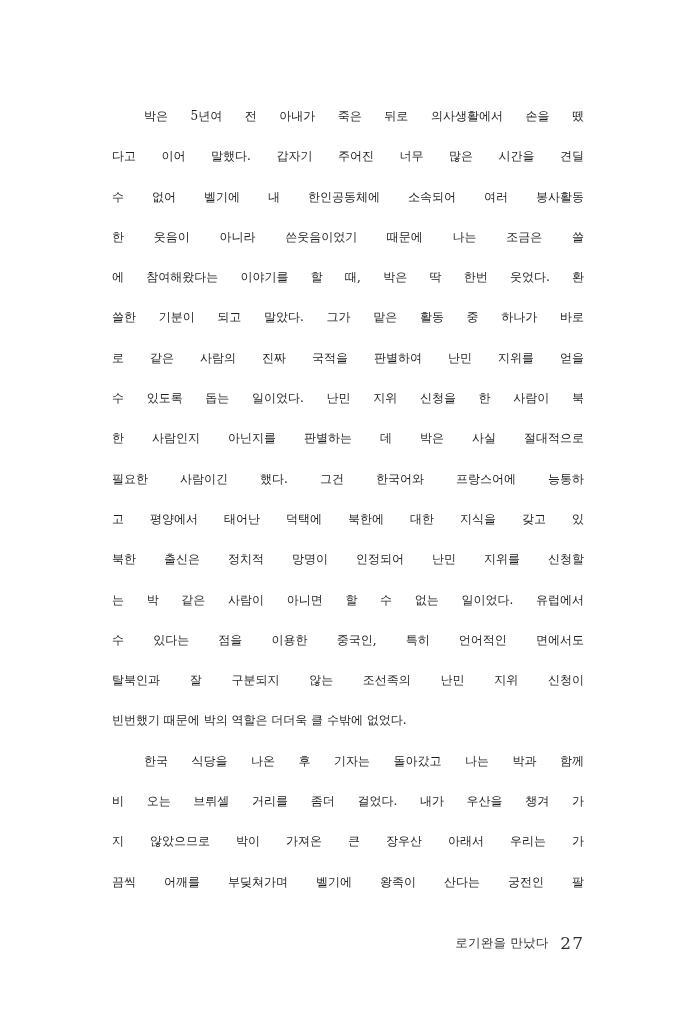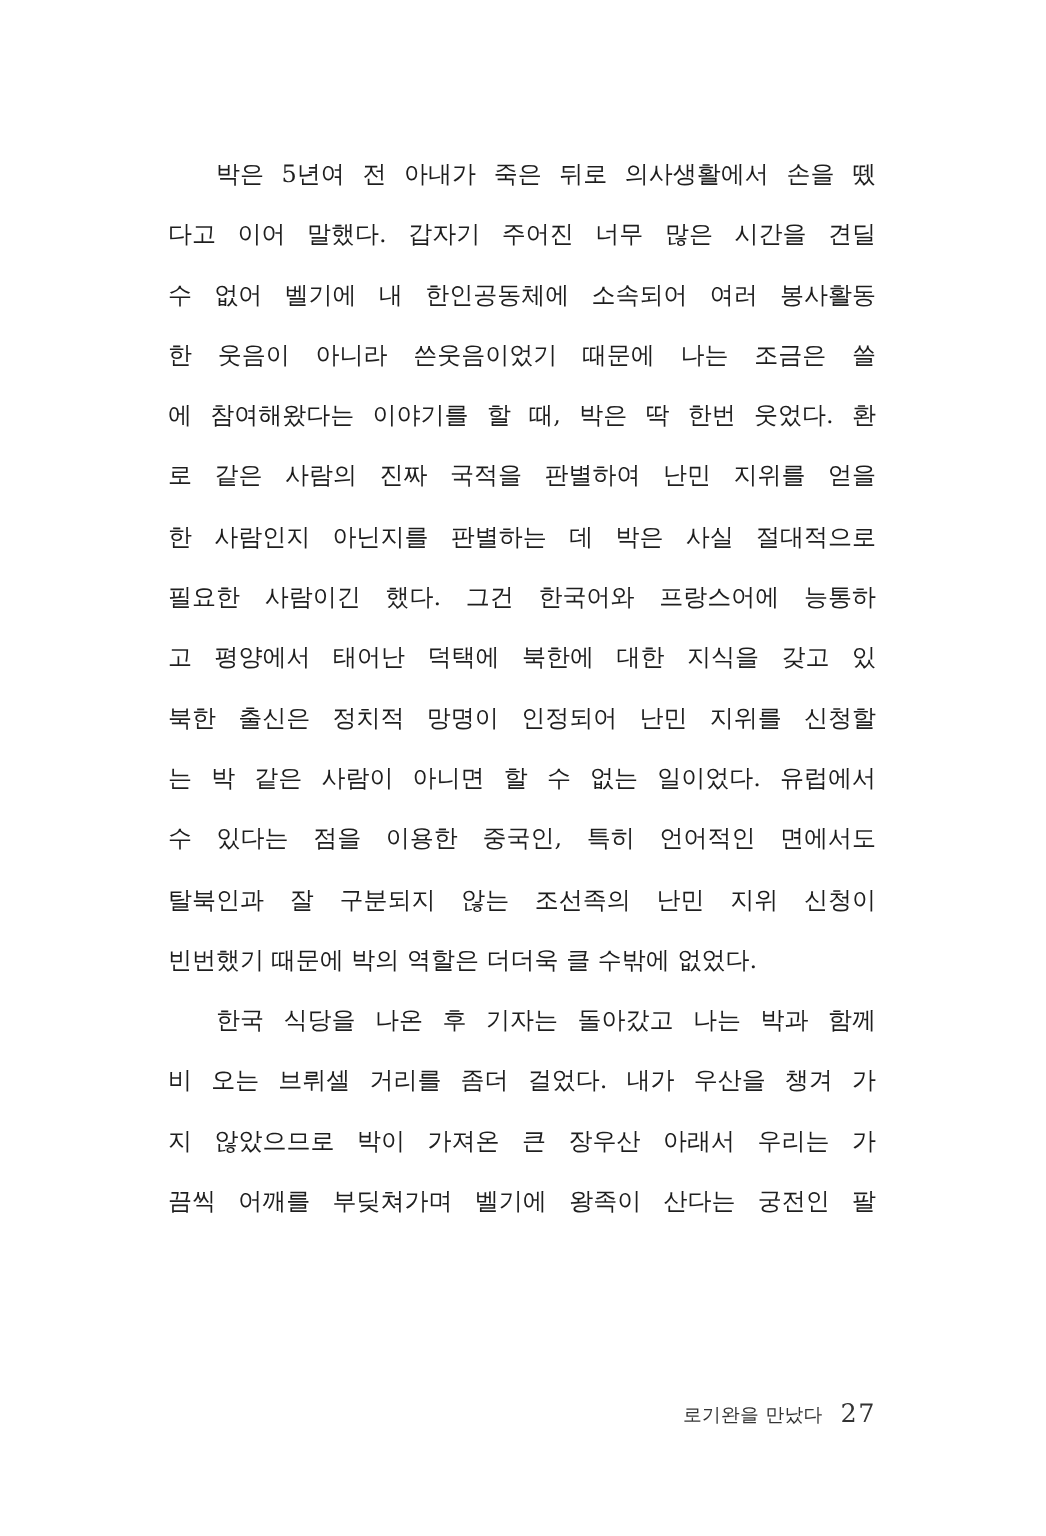--- a/index.html
+++ b/index.html
@@ -25,21 +25,21 @@
     .body-text {
       position: absolute;
       left: 112px;
       top: 96px;
       width: 472px;
     }
     .line {
       display: block;
       height: 40.3px;
       line-height: 40.3px;
-      font-size: 16px;
+      font-size: 12px;
       white-space: nowrap;
       text-align: justify;
       text-align-last: justify;
       letter-spacing: 0px;
     }
     .line.indent {
       padding-left: 32px;
     }
     .line.last {
       text-align-last: left;
@@ -69,21 +69,23 @@
 <body>
 
 <div class="page">
   <div class="body-text">
 
     <span class="line indent">박은 5년여 전 아내가 죽은 뒤로 의사생활에서 손을 뗐</span>
     <span class="line">다고 이어 말했다. 갑자기 주어진 너무 많은 시간을 견딜</span>
     <span class="line">수 없어 벨기에 내 한인공동체에 소속되어 여러 봉사활동</span>
     <span class="line">한 웃음이 아니라 쓴웃음이었기 때문에 나는 조금은 쓸</span>
     <span class="line">에 참여해왔다는 이야기를 할 때, 박은 딱 한번 웃었다. 환</span>
+    <span class="line">쓸한 기분이 되고 말았다. 그가 맡은 활동 중 하나가 바로</span>
     <span class="line">로 같은 사람의 진짜 국적을 판별하여 난민 지위를 얻을</span>
+    <span class="line">수 있도록 돕는 일이었다. 난민 지위 신청을 한 사람이 북</span>
     <span class="line">한 사람인지 아닌지를 판별하는 데 박은 사실 절대적으로</span>
     <span class="line">필요한 사람이긴 했다. 그건 한국어와 프랑스어에 능통하</span>
     <span class="line">고 평양에서 태어난 덕택에 북한에 대한 지식을 갖고 있</span>
     <span class="line">북한 출신은 정치적 망명이 인정되어 난민 지위를 신청할</span>
     <span class="line">는 박 같은 사람이 아니면 할 수 없는 일이었다. 유럽에서</span>
     <span class="line">수 있다는 점을 이용한 중국인, 특히 언어적인 면에서도</span>
     <span class="line">탈북인과 잘 구분되지 않는 조선족의 난민 지위 신청이</span>
     <span class="line last">빈번했기 때문에 박의 역할은 더더욱 클 수밖에 없었다.</span>
 
     <span class="line indent">한국 식당을 나온 후 기자는 돌아갔고 나는 박과 함께</span>

